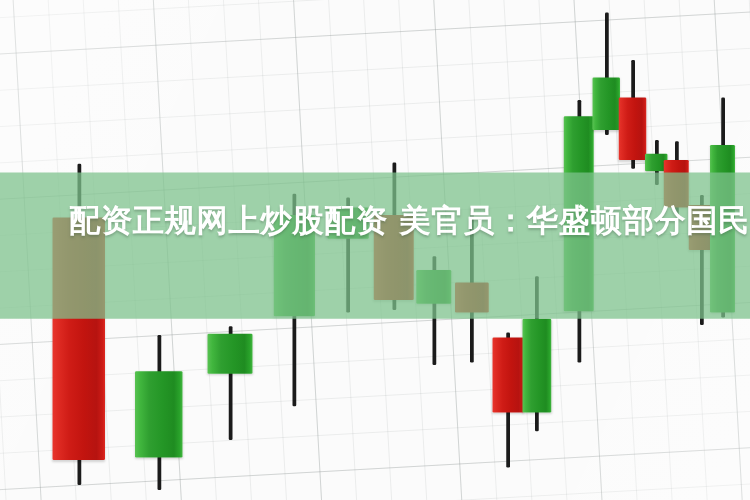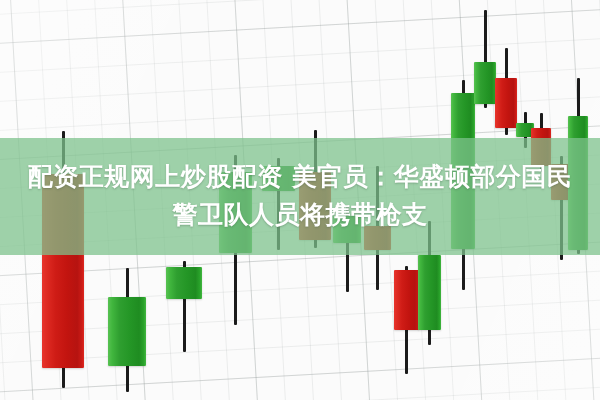--- a/index.html
+++ b/index.html
@@ -89,21 +89,21 @@
     text-align: center;
     color: #ffffff;
     font-family: "DejaVu Sans", "Liberation Sans", sans-serif;
     font-weight: bold;
     font-size: 25px;
     line-height: 38px;
     letter-spacing: 0.5px;
     text-shadow: 0 1px 2px rgba(60,90,65,0.35);
     white-space: nowrap;
   }
-  #headline .hl-line { display: block; }
+  #headline .hl-line { display: block; text-align: right; }
 </style>
 </head>
 <body>
 
 <div id="stage">
 
   <div id="grid-wrap">
     <div id="grid-sheen"></div>
   </div>
 
@@ -175,16 +175,15 @@
       <div class="candle" style="left: 568px; top: 0px; width: 20px; height: 400px;">
         <div class="wick" style="top: 78px; height: 176px;"></div>
         <div class="body up" style="top: 116px; height: 134px;"></div>
       </div>
     </div>
 
   <div id="band" style="top: 138px; height: 117px; background: rgba(126, 194, 140, 0.74);"></div>
 
   <div id="headline" style="color: rgb(255, 255, 255); top: 158px;">
     <span class="hl-line">配资正规网上炒股配资 美官员：华盛顿部分国民</span>
-    <span class="hl-line">警卫队人员将携带枪支</span>
   </div>
 
 </div>
 
 </body></html>

